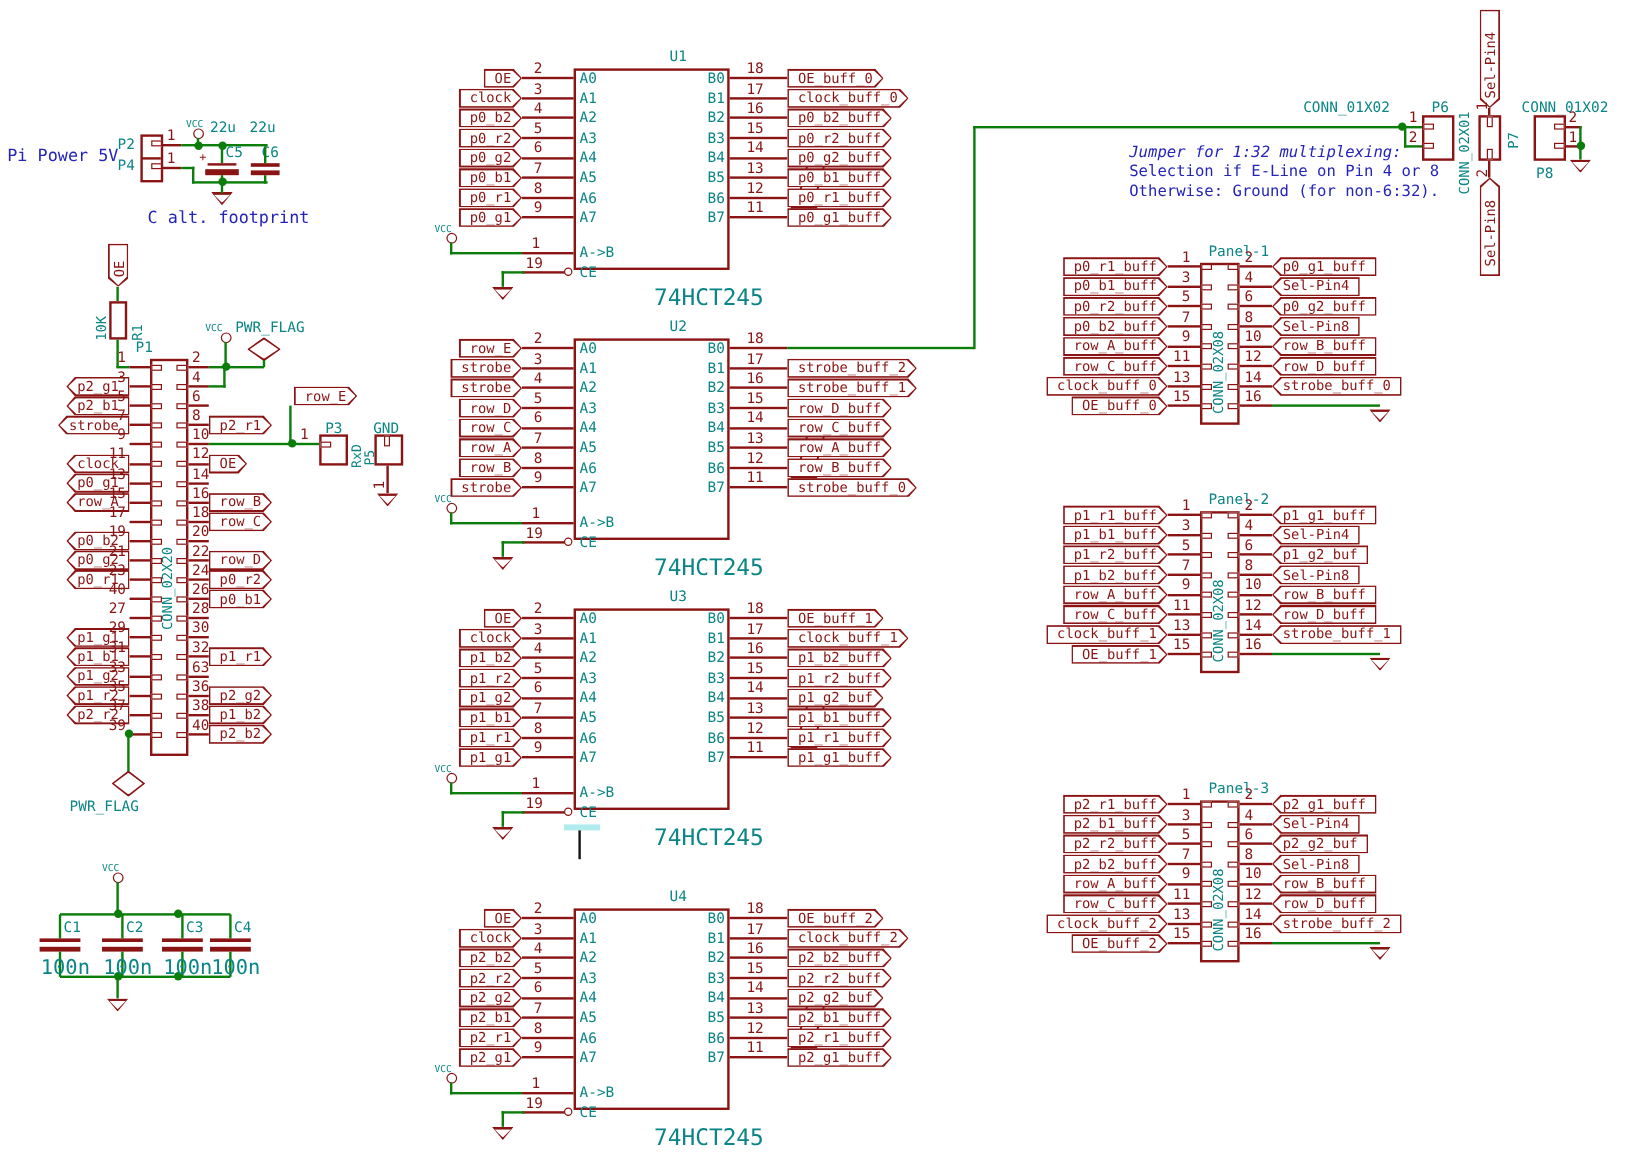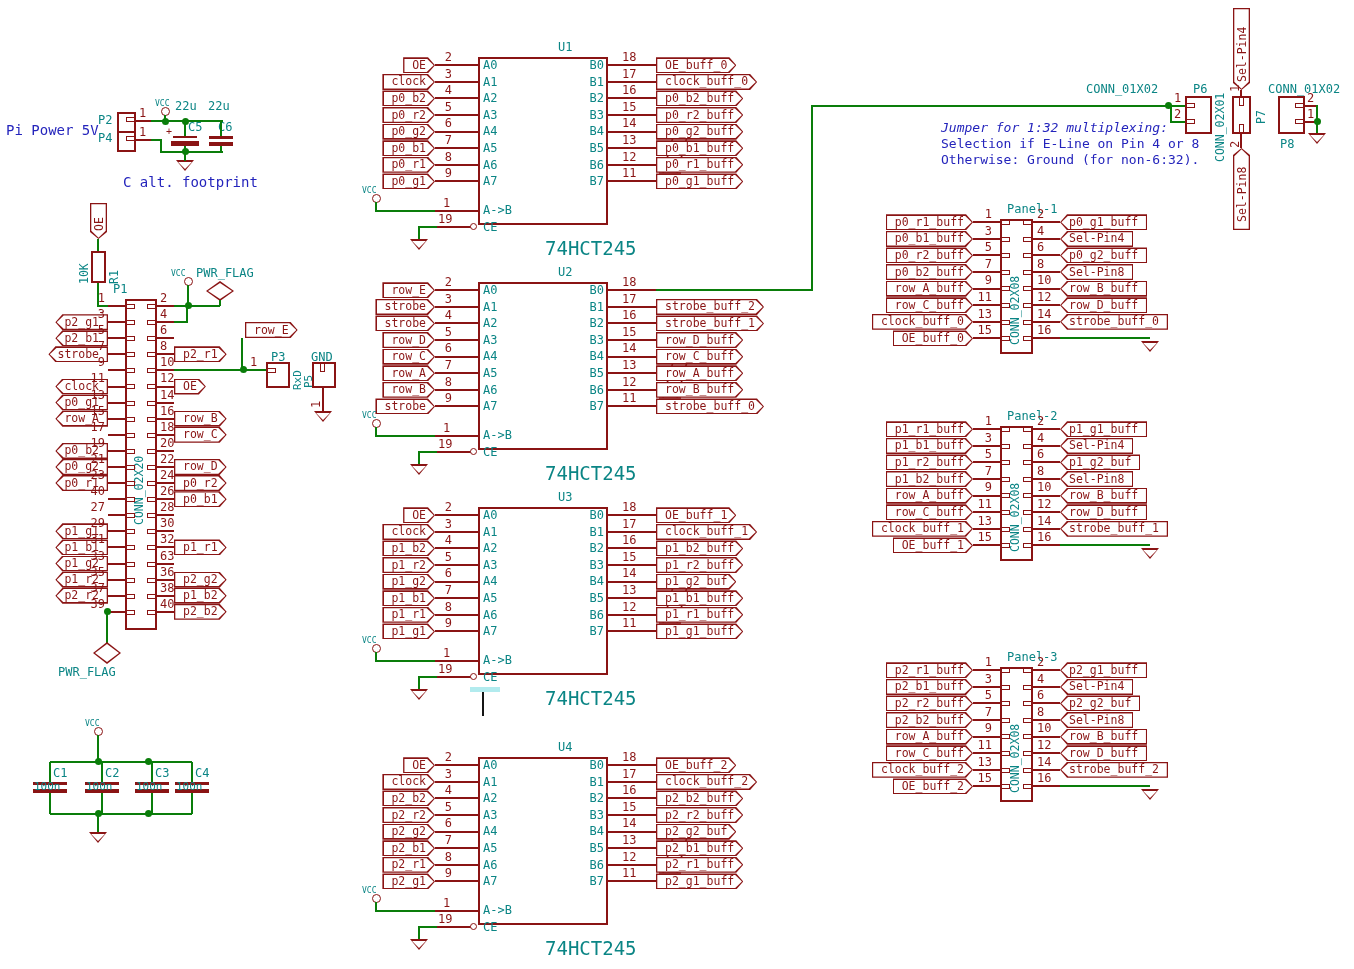--- a/index.html
+++ b/index.html
@@ -83,21 +83,21 @@
   
   .caps{position:absolute;left:33px;top:715px;width:200px;height:140px;}
   .cap{position:absolute;top:47px;width:34px;height:60px;}
   .cap:nth-of-type(1){left:0;} .cap:nth-of-type(2){left:52px;}
   .cap:nth-of-type(3){left:102px;} .cap:nth-of-type(4){left:142px;}
   .cap .cw1{position:absolute;left:16px;top:0;width:2px;height:20px;background:var(--green);}
   .cap .pl1{position:absolute;left:0;top:20px;width:34px;height:3px;background:var(--maroon);}
   .cap .pl2{position:absolute;left:0;top:27px;width:34px;height:4px;background:var(--maroon);}
   .cap .cw2{position:absolute;left:16px;top:31px;width:2px;height:21px;background:var(--green);}
   .cap .cref{position:absolute;left:20px;top:4px;color:var(--teal);}
-  .cap .cval{position:absolute;left:1px;top:18px;color:var(--teal);font-size:11px;}
+  .cap .cval{position:absolute;left:1px;top:35px;color:var(--teal);font-size:17px;}
 </style>
 </head>
 <body>
 
 <div id="canvas">
 
   <div>
     <div class="abs blue t14" style="left:6px;top:122px;">Pi Power 5V</div>
     <div class="abs teal" style="left:98px;top:113px;">P2</div>
     <div class="abs teal" style="left:98px;top:131px;">P4</div>

